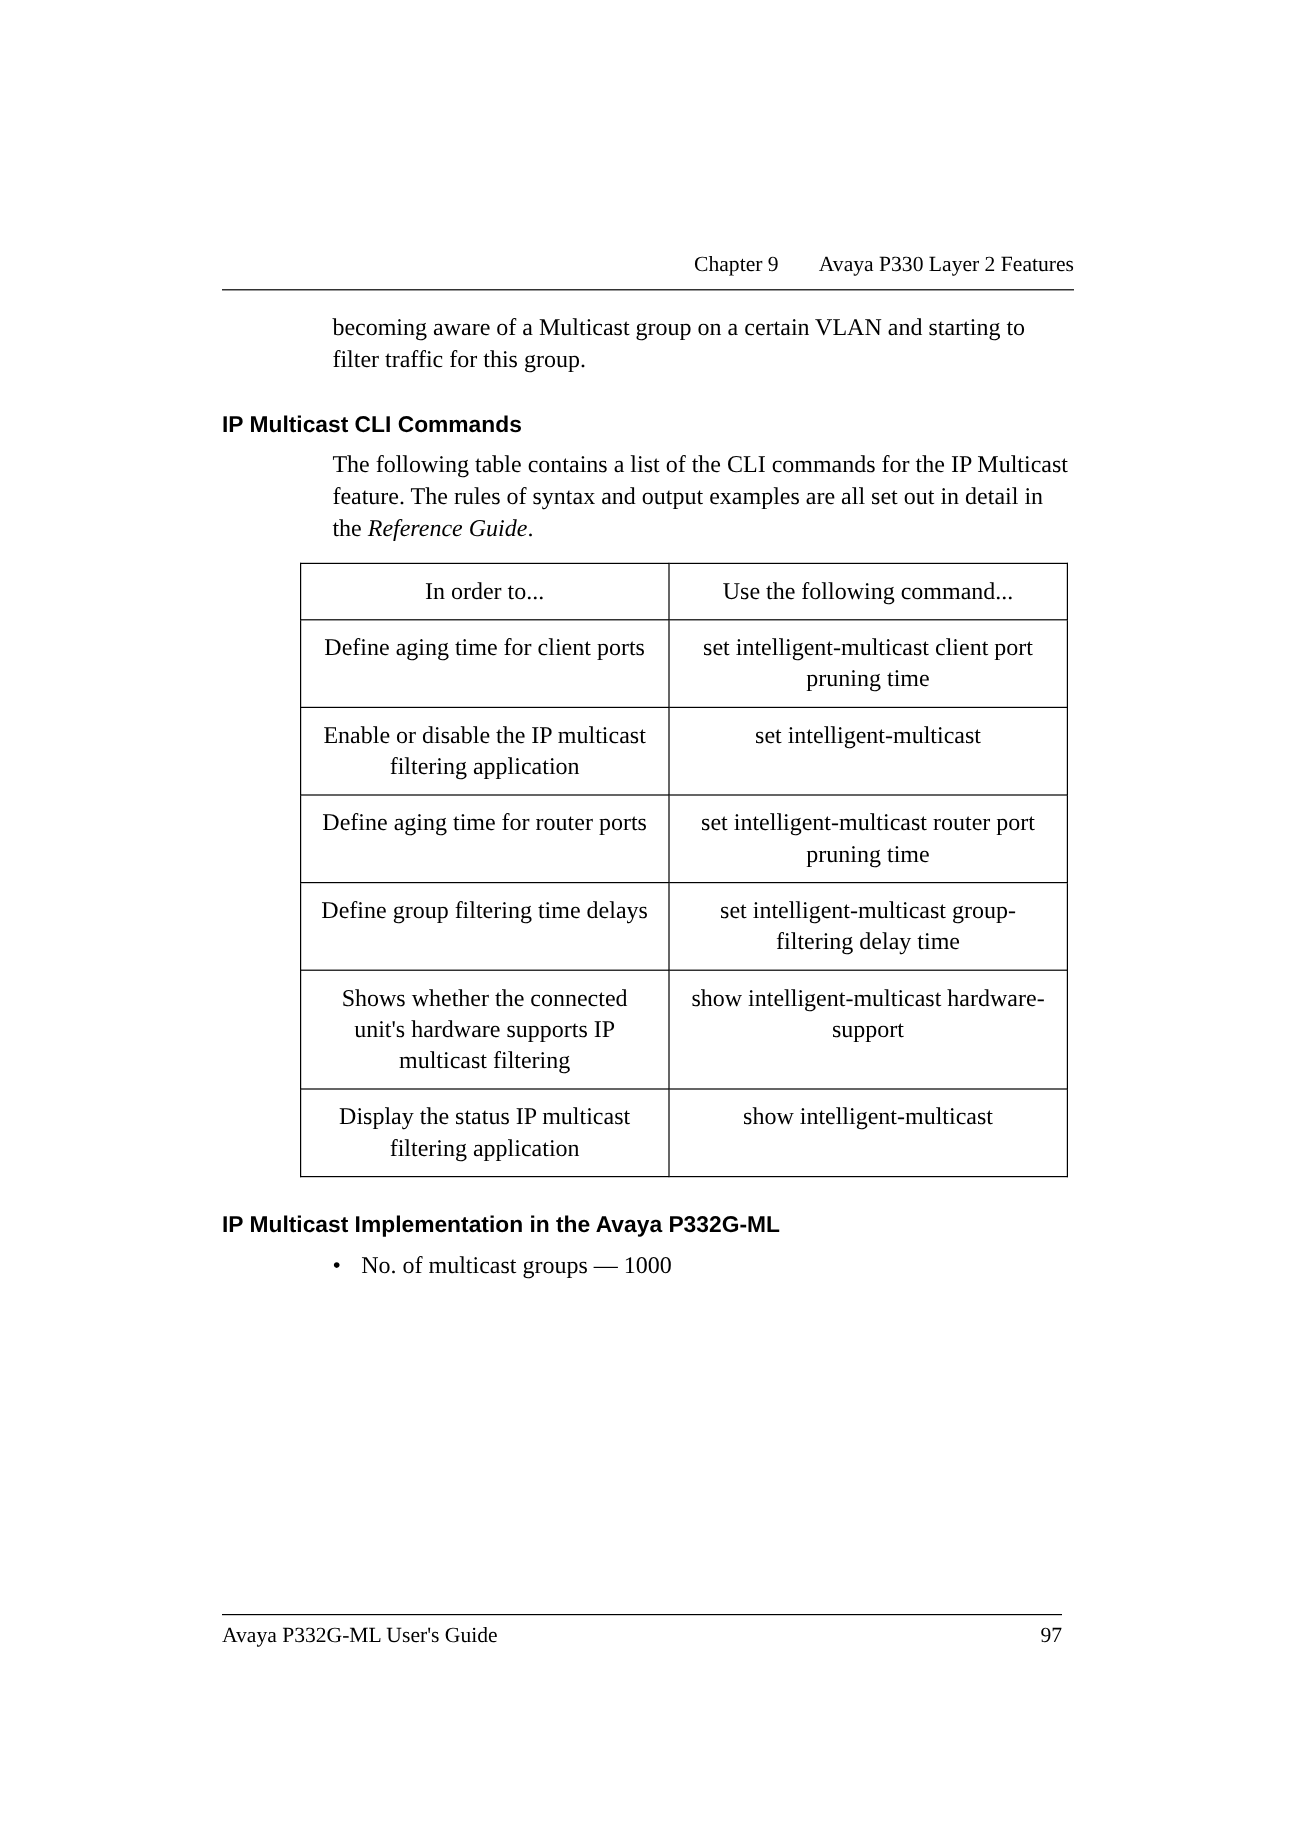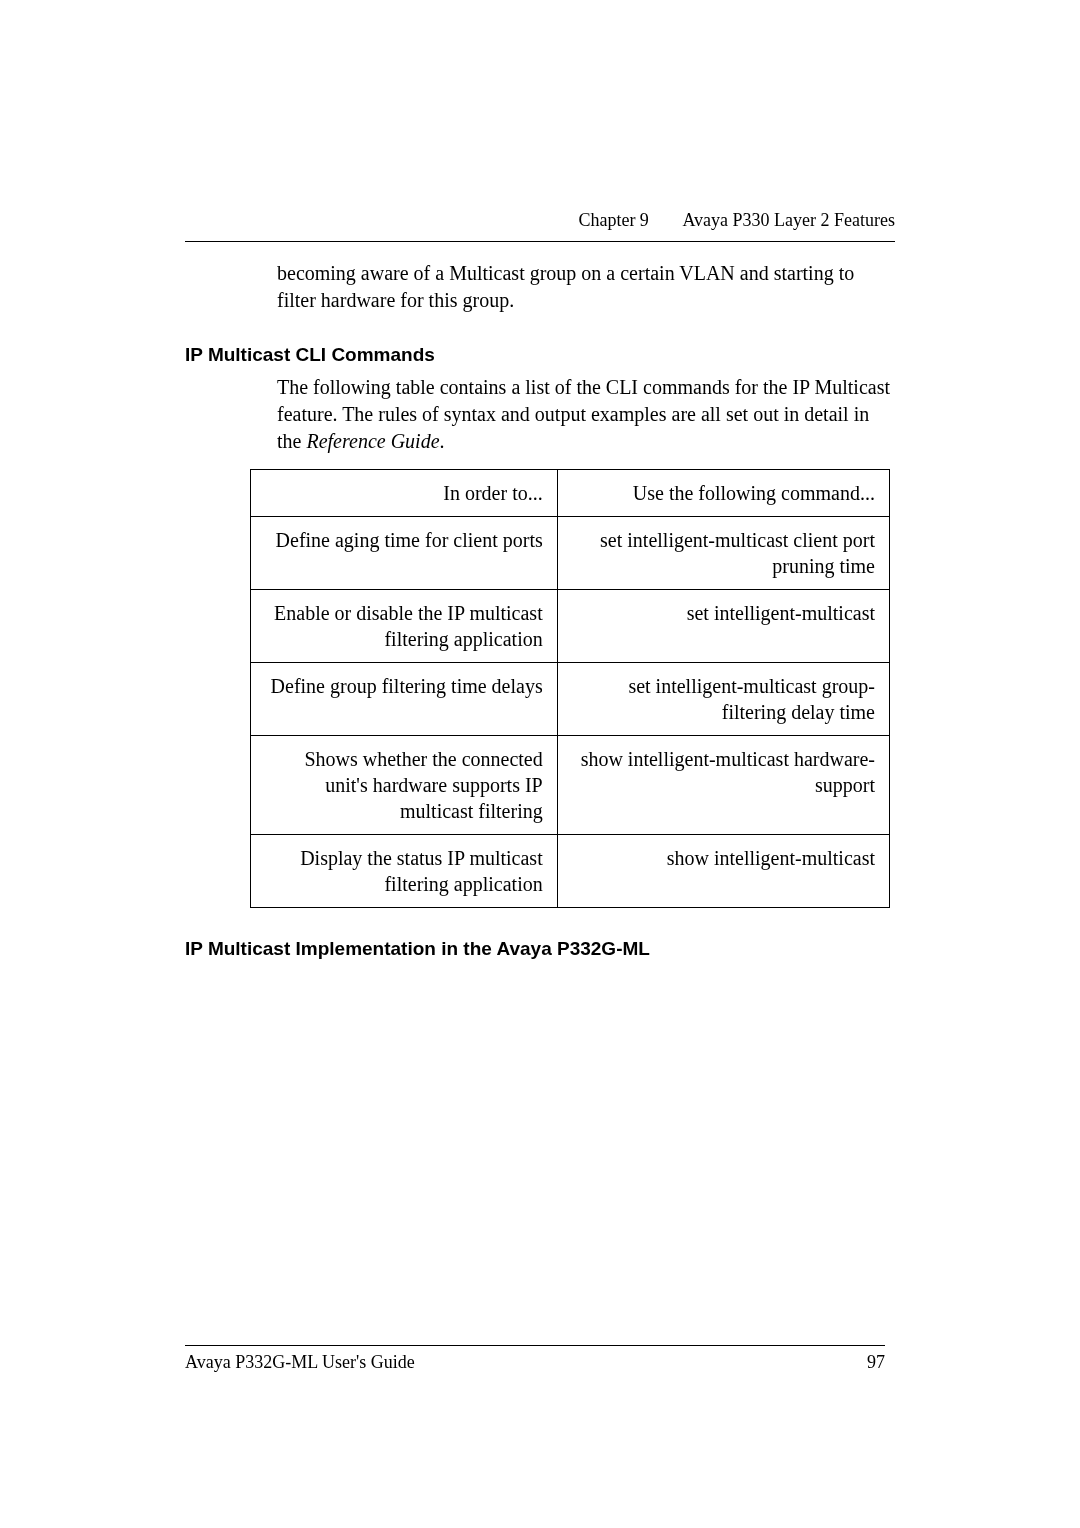--- a/index.html
+++ b/index.html
@@ -68,21 +68,21 @@
       border-collapse: collapse;
       width: 640px;
       margin-top: 8px;
       margin-bottom: 30px;
     }
     table.cli-table th,
     table.cli-table td {
       border: 1px solid #000000;
       padding: 10px 14px;
       font-size: 20px;
-      text-align: right;
+      text-align: center;
       vertical-align: top;
       line-height: 1.3;
       font-weight: normal;
     }
     table.cli-table th {
       font-weight: normal;
     }
     .col-left {
       width: 48%;
     }
@@ -136,21 +136,21 @@
 <div class="page">
 
   <div class="header-area">
     <div class="header-text">
       <span class="header-chapter">Chapter 9</span>
       <span class="header-title">Avaya P330 Layer 2 Features</span>
     </div>
     <hr class="header-rule">
   </div>
 
-  <p class="continuation-para">becoming aware of a Multicast group on a certain VLAN and starting to filter hardware for this group.</p>
+  <p class="continuation-para">becoming aware of a Multicast group on a certain VLAN and starting to filter traffic for this group.</p>
 
   <h3 class="section-heading">IP Multicast CLI Commands</h3>
 
   <p class="section-para">
     <span>The following table contains a list of the CLI commands for the IP Multicast feature. The rules of syntax and output examples are all set out in detail in the </span><span class="italic">Reference Guide</span><span>.</span>
   </p>
 
   <table class="cli-table">
     <thead>
       <tr>
@@ -161,37 +161,44 @@
     <tbody>
       <tr>
         <td>Define aging time for client ports</td>
         <td>set intelligent-multicast client port pruning time</td>
       </tr>
       <tr>
         <td>Enable or disable the IP multicast filtering application</td>
         <td>set intelligent-multicast</td>
       </tr>
       <tr>
+        <td>Define aging time for router ports</td>
+        <td>set intelligent-multicast router port pruning time</td>
+      </tr>
+      <tr>
         <td>Define group filtering time delays</td>
         <td>set intelligent-multicast group-filtering delay time</td>
       </tr>
       <tr>
         <td>Shows whether the connected unit's hardware supports IP multicast filtering</td>
         <td>show intelligent-multicast hardware-support</td>
       </tr>
       <tr>
         <td>Display the status IP multicast filtering application</td>
         <td>show intelligent-multicast</td>
       </tr>
     </tbody>
   </table>
 
   <h3 class="impl-heading">IP Multicast Implementation in the Avaya P332G-ML</h3>
 
 
+  <ul class="bullet-list">
+    <li>No. of multicast groups — 1000</li>
+  </ul>
 
 </div>
 
 <div class="footer-area">
   <hr class="footer-rule">
   <div class="footer-text">
     <span>Avaya P332G-ML User's Guide</span>
     <span>97</span>
   </div>
 </div>

